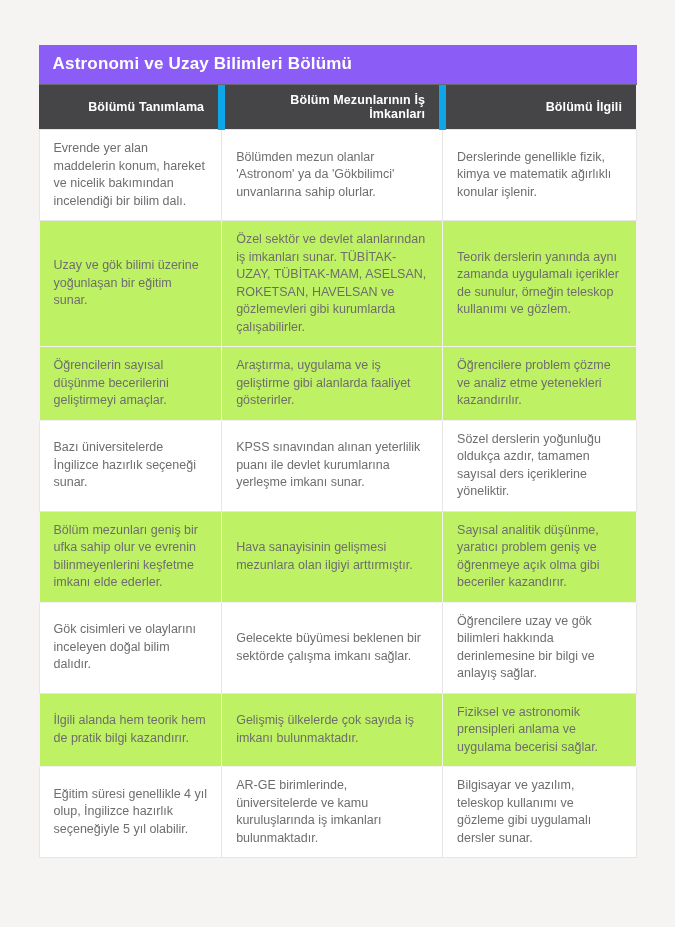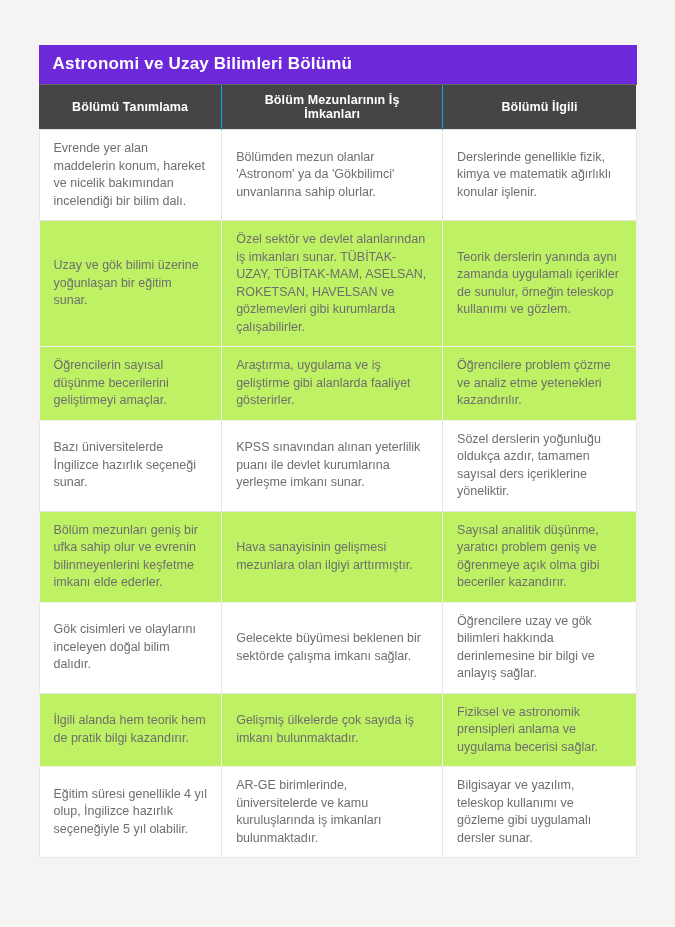--- a/index.html
+++ b/index.html
@@ -11,21 +11,21 @@
   body {
     width: 675px;
     min-height: 927px;
     margin: 0 auto;
   }
   .card {
     width: 598px;
     margin: 45px auto 0 auto;
   }
   .title-bar {
-    background: #6d28d9;
+    background: #8b5cf6;
     color: #ffffff;
     padding: 9px 14px 10px 14px;
     border-bottom: 1px solid #69686b;
   }
   .title-bar h1 {
     font-size: 17px;
     font-weight: bold;
     letter-spacing: 0.2px;
   }
   table {
@@ -34,26 +34,26 @@
     table-layout: fixed;
   }
   col.c1 { width: 30.6%; }
   col.c2 { width: 37.0%; }
   col.c3 { width: 32.4%; }
   thead th {
     background: #454446;
     color: #ffffff;
     font-size: 12.5px;
     font-weight: bold;
-    text-align: center;
+    text-align: right;
     padding: 8px 14px;
     letter-spacing: 0.1px;
   }
   thead th + th {
-    border-left: 1px solid #0ea5e9;
+    border-left: 7px solid #0ea5e9;
     margin-top: 11px;
   }
   tbody td {
     background: #ffffff;
     color: #6e6e6e;
     font-size: 12.5px;
     line-height: 1.4;
     padding: 10px 14px;
     vertical-align: middle;
     border: 1px solid #e6e6e6;

